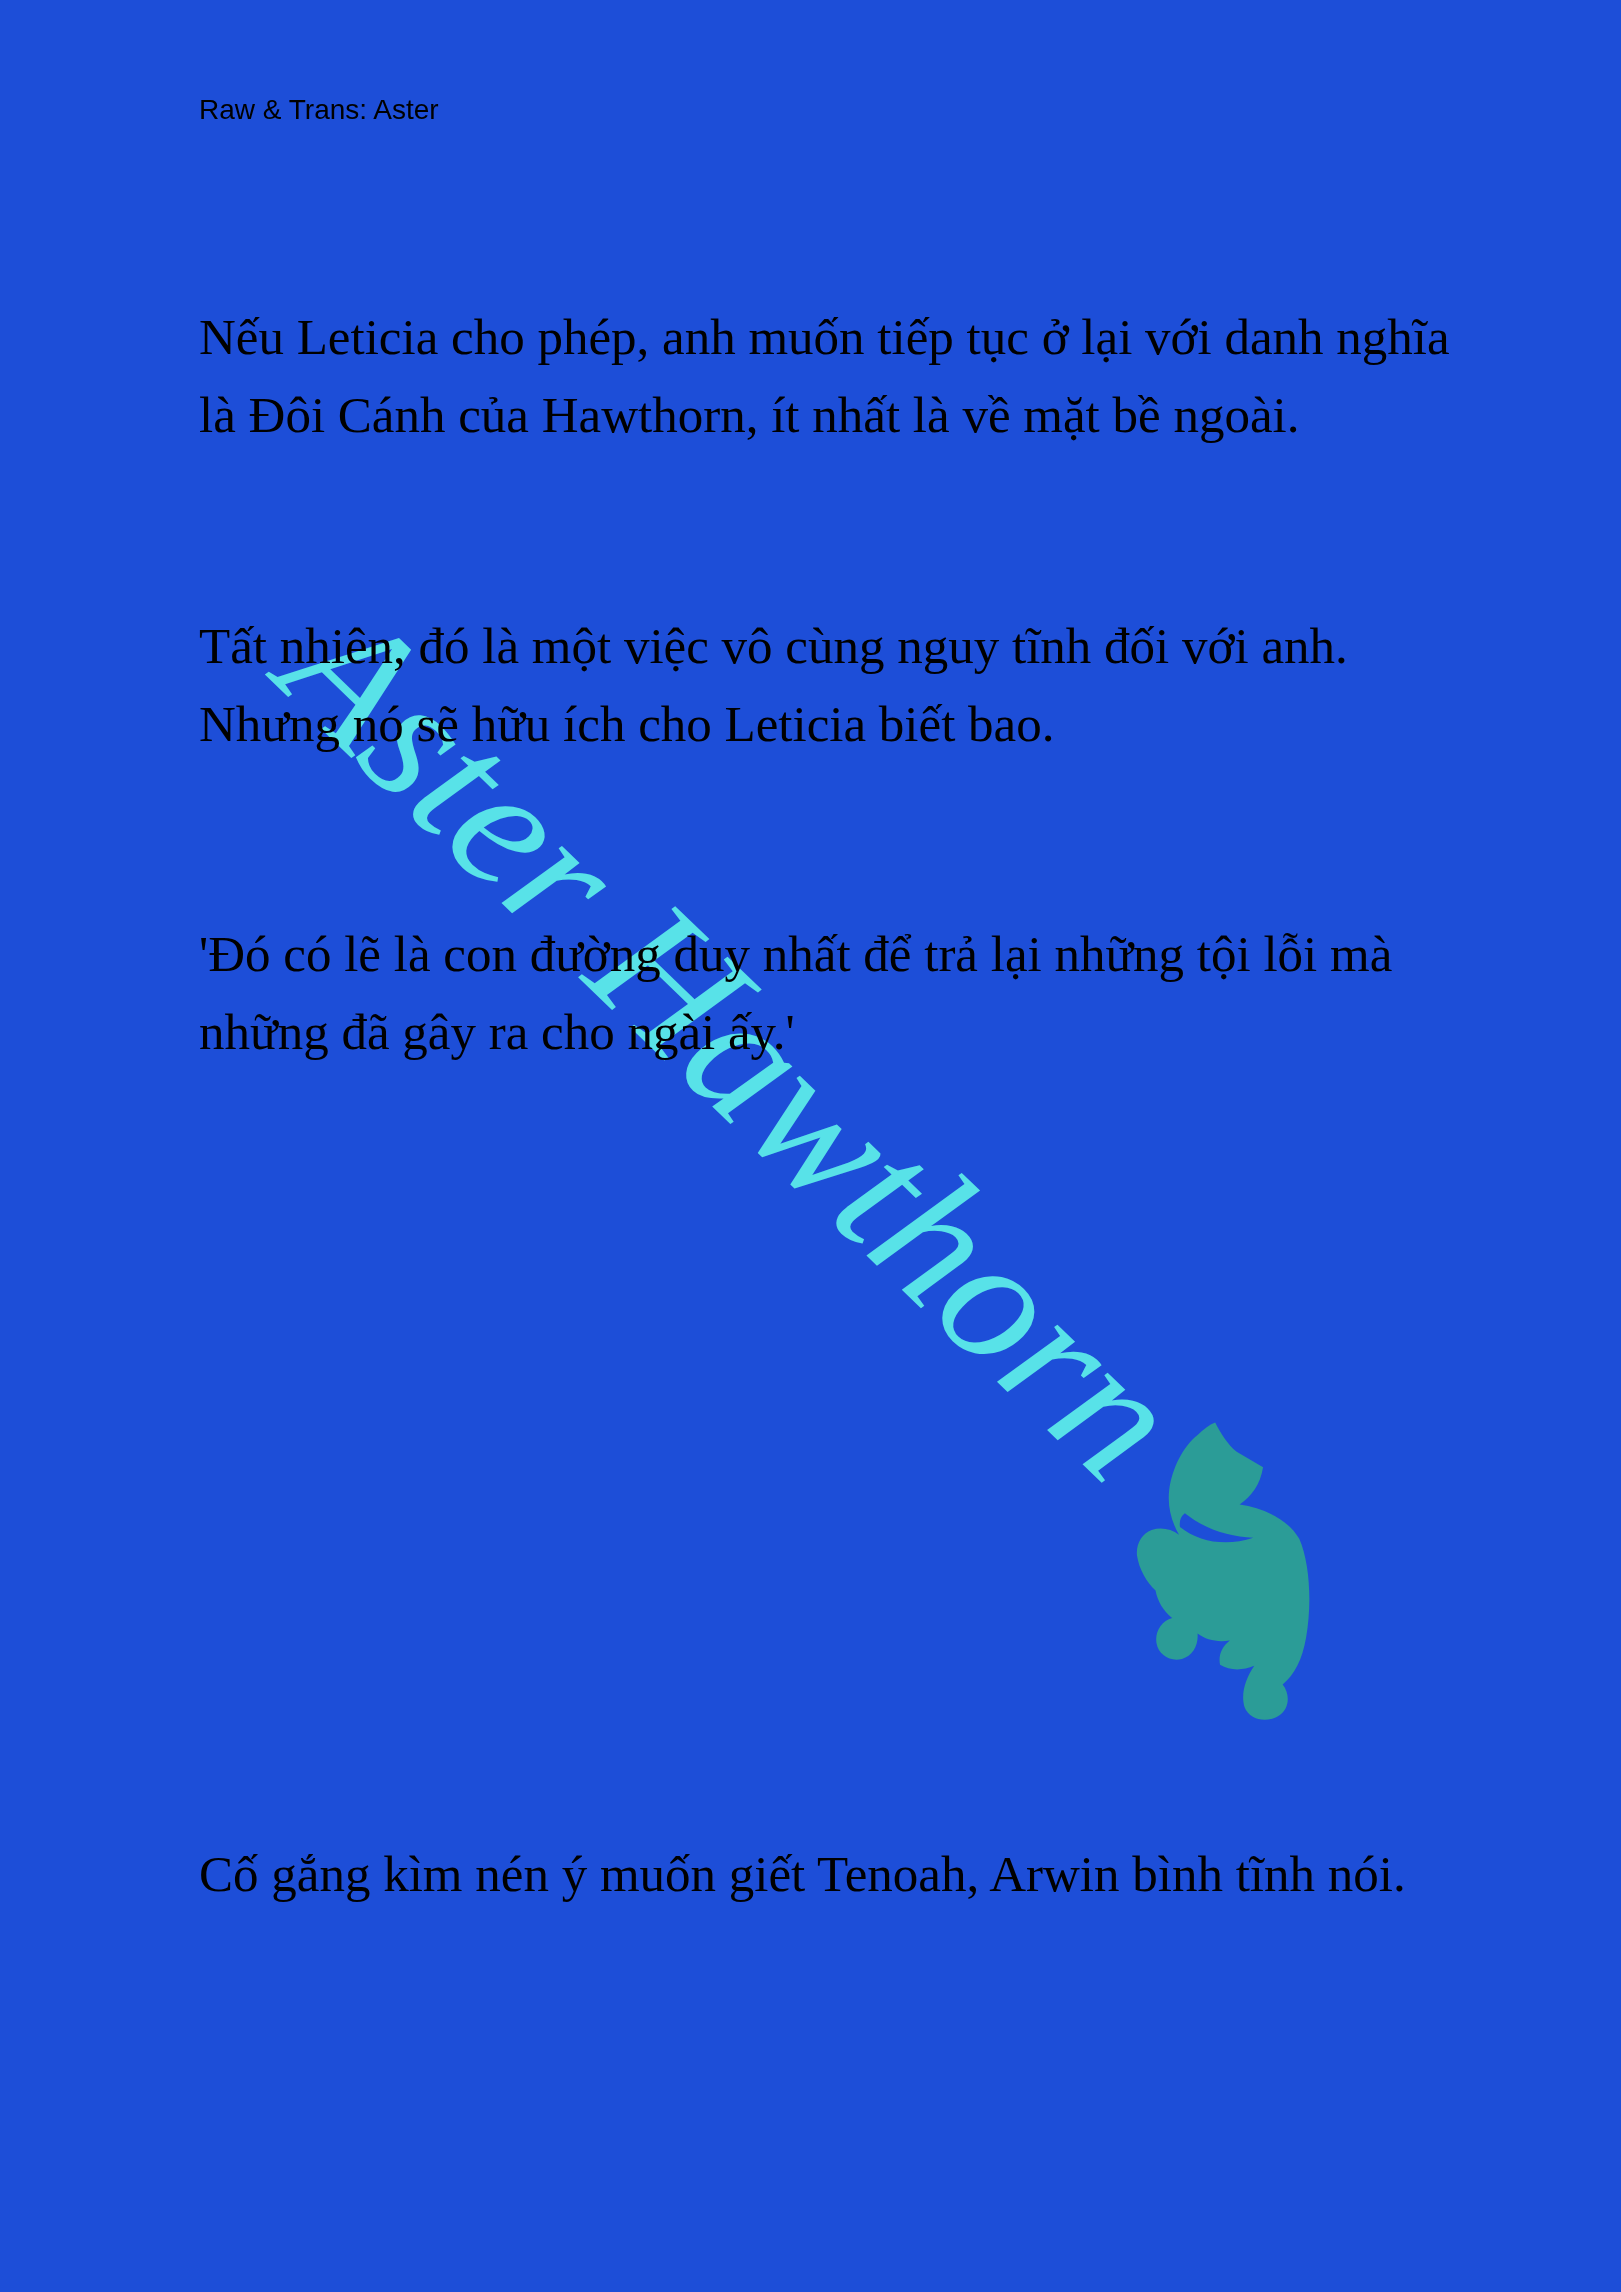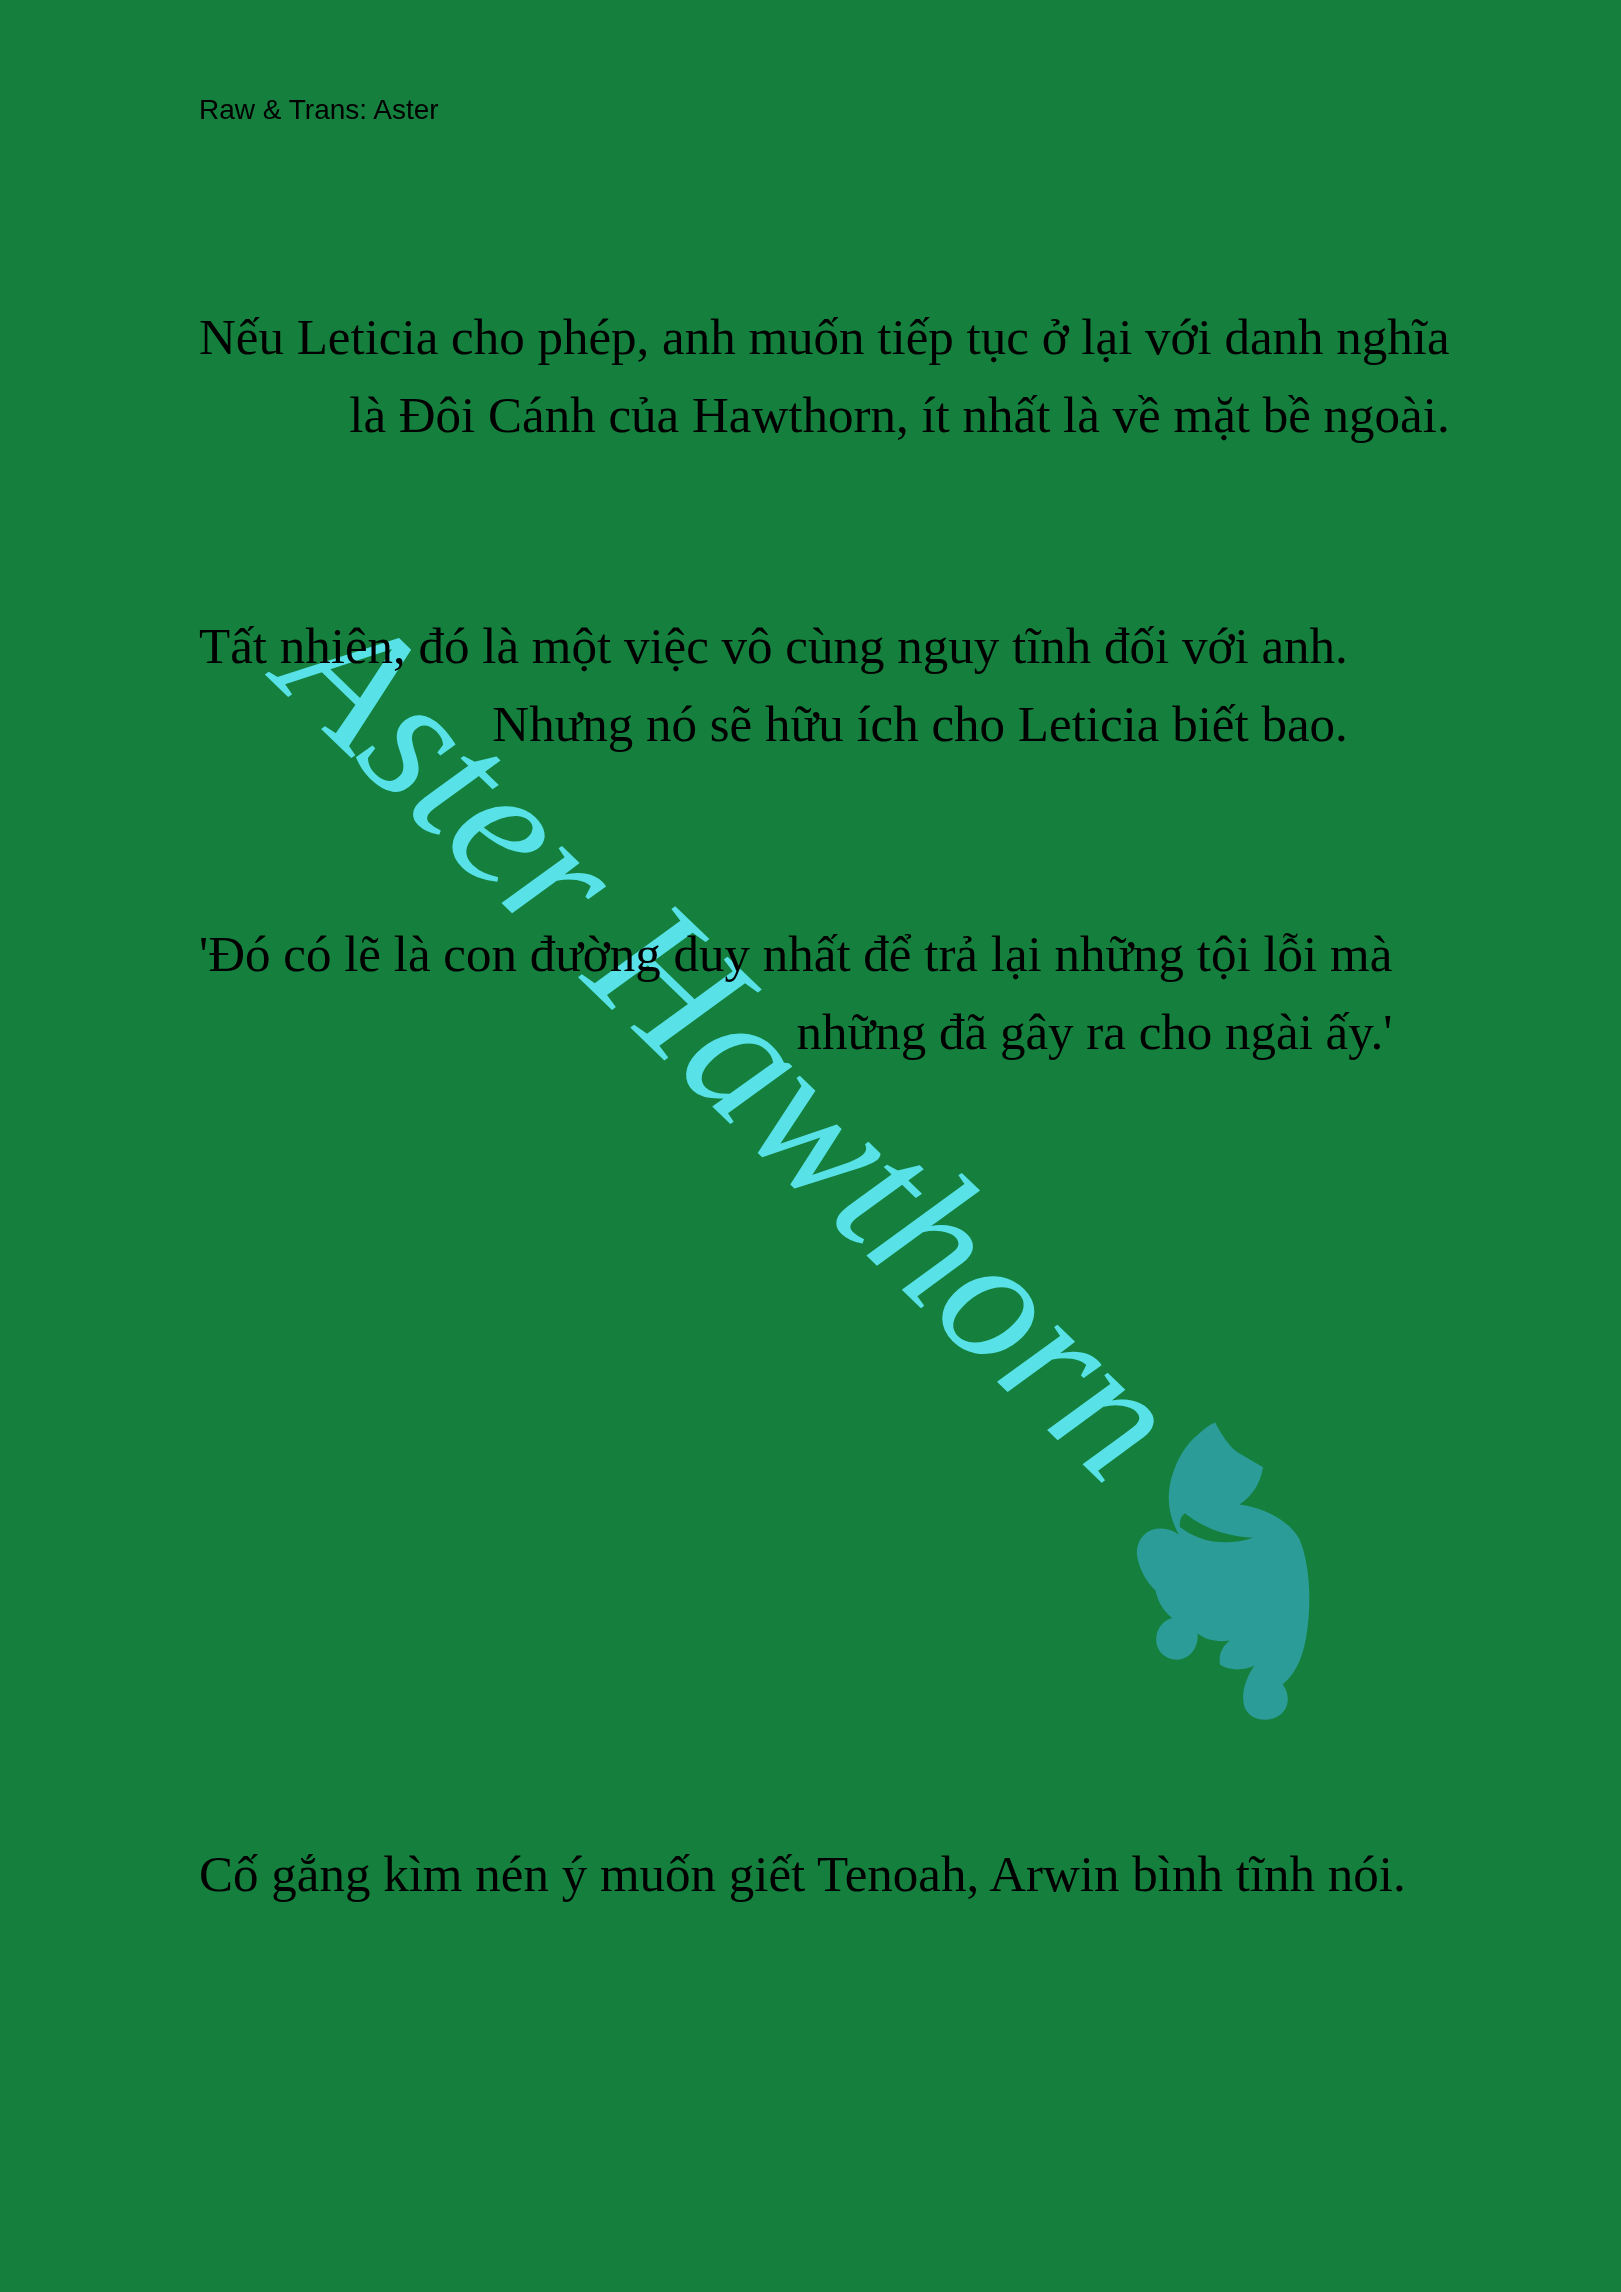--- a/index.html
+++ b/index.html
@@ -1,21 +1,21 @@
 <!DOCTYPE html>
 <html><head>
 <meta charset="utf-8">
 <style>
   * { margin: 0; padding: 0; box-sizing: border-box; }
   html, body { background: #ffffff; }
   .page {
     position: relative;
     width: 1621px;
     height: 2293px;
-    background: #15803d;
+    background: #1d4ed8;
     overflow: hidden;
     font-family: "Liberation Serif", serif;
   }
   .header-credit {
     position: absolute;
     left: 199px;
     top: 94px;
     font-family: "Liberation Sans", sans-serif;
     font-size: 28px;
     color: #000000;
@@ -38,21 +38,21 @@
     z-index: 1;
   }
   .cat-svg {
     position: absolute;
     left: 1135px;
     top: 1419px;
     width: 176px;
     height: 304px;
     z-index: 1;
   }
-  .body-text { position: absolute; inset: 0; z-index: 2; text-align: right; }
+  .body-text { position: absolute; inset: 0; z-index: 2; }
   .para {
     position: absolute;
     left: 199px;
     font-size: 51px;
     line-height: 78px;
     color: #000000;
   }
   .line { display: block; white-space: nowrap; }
 </style>
 </head>

